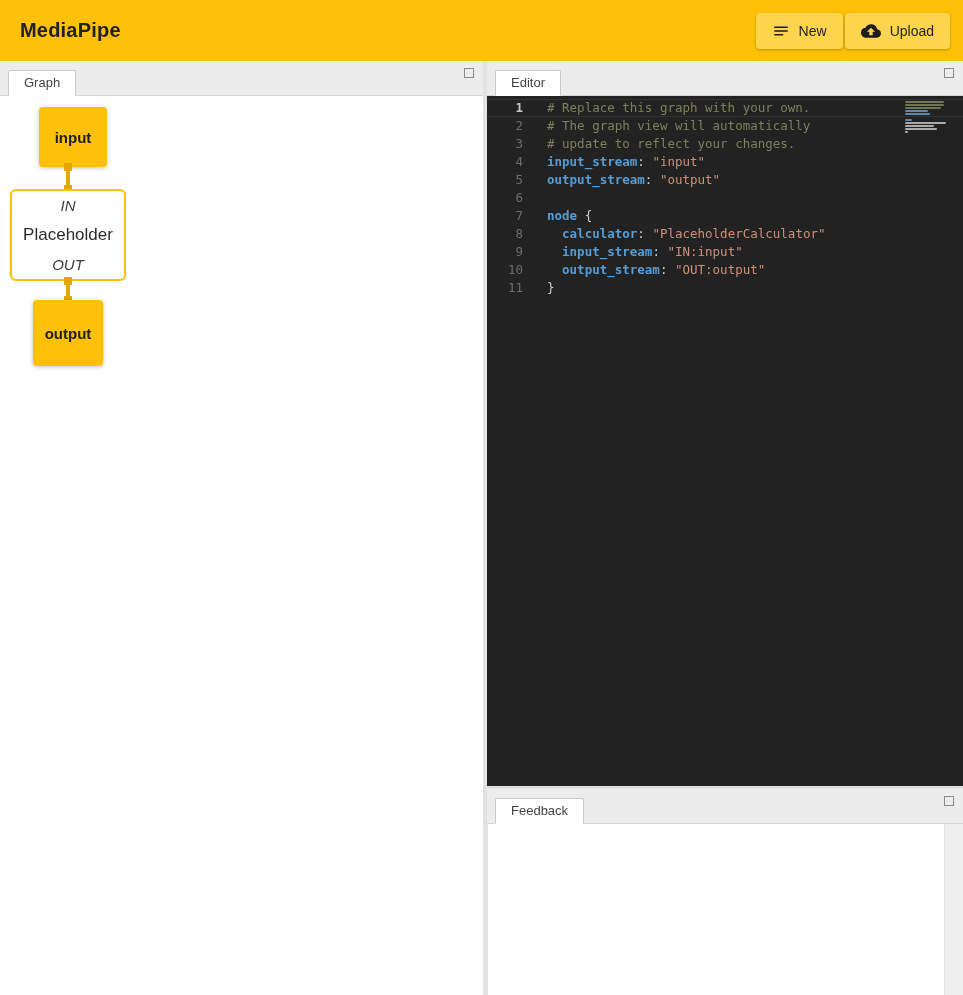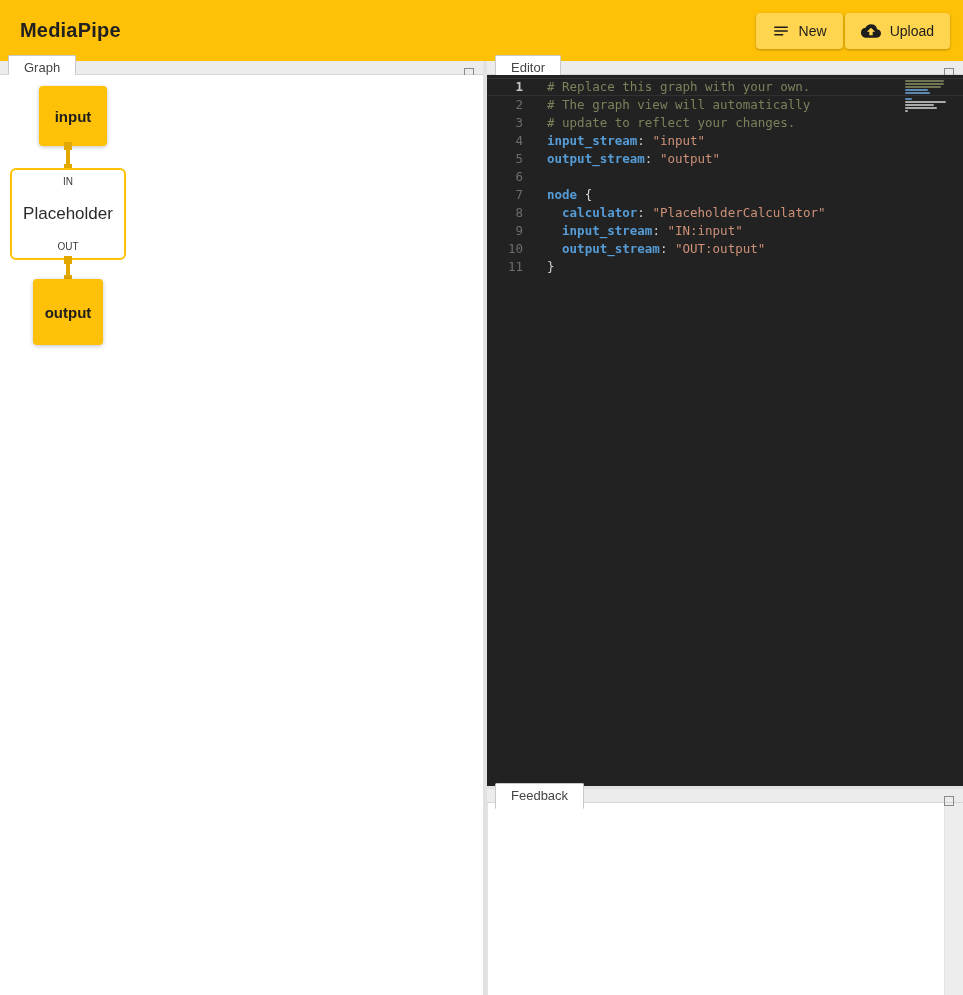--- a/index.html
+++ b/index.html
@@ -47,25 +47,25 @@
   }
   .tb-btn svg { display: block; }
 
   
   .workspace { display: flex; height: 941px; }
   .v-splitter { width: 4px; background: #e2e2e2; cursor: col-resize; }
   .h-splitter { height: 3px; background: #e2e2e2; cursor: row-resize; }
 
   .panel { display: flex; flex-direction: column; min-height: 0; }
   .panel-header {
-    height: 14px;
+    height: 35px;
     background: #ececec;
     border-bottom: 1px solid #d6d6d6;
     display: flex;
-    align-items: center;
+    align-items: flex-end;
     padding-left: 8px;
     position: relative;
     flex: 0 0 auto;
   }
   .tab {
     background: #ffffff;
     border: 1px solid #c9c9c9;
     border-bottom: 1px solid #ffffff;
     border-radius: 2px 2px 0 0;
     padding: 4px 15px 5px;
@@ -109,21 +109,21 @@
     color: #1e1e1e;
   }
   .gnode.outline {
     background: #ffffff;
     border: 2px solid #FFC107;
     border-radius: 6px;
     flex-direction: column;
     justify-content: space-between;
     padding: 6px 4px;
   }
-  .gnode .port-label { font-size: 10px; color: #3c3c3c; }
+  .gnode .port-label { font-size: 15px; color: #3c3c3c; font-style: italic; }
   .gnode .node-title { font-size: 17px; color: #2b2b2b; }
   .wire { position: absolute; width: 4px; background: #E3A800; }
   .port { position: absolute; width: 8px; height: 8px; background: #E3A800; }
 
   
   .right-col { flex: 1; display: flex; flex-direction: column; min-width: 0; border-radius: 31px; }
   .editor-panel { height: 725px; flex: 0 0 725px; }
   .editor-body {
     flex: 1;
     background: #222222;

